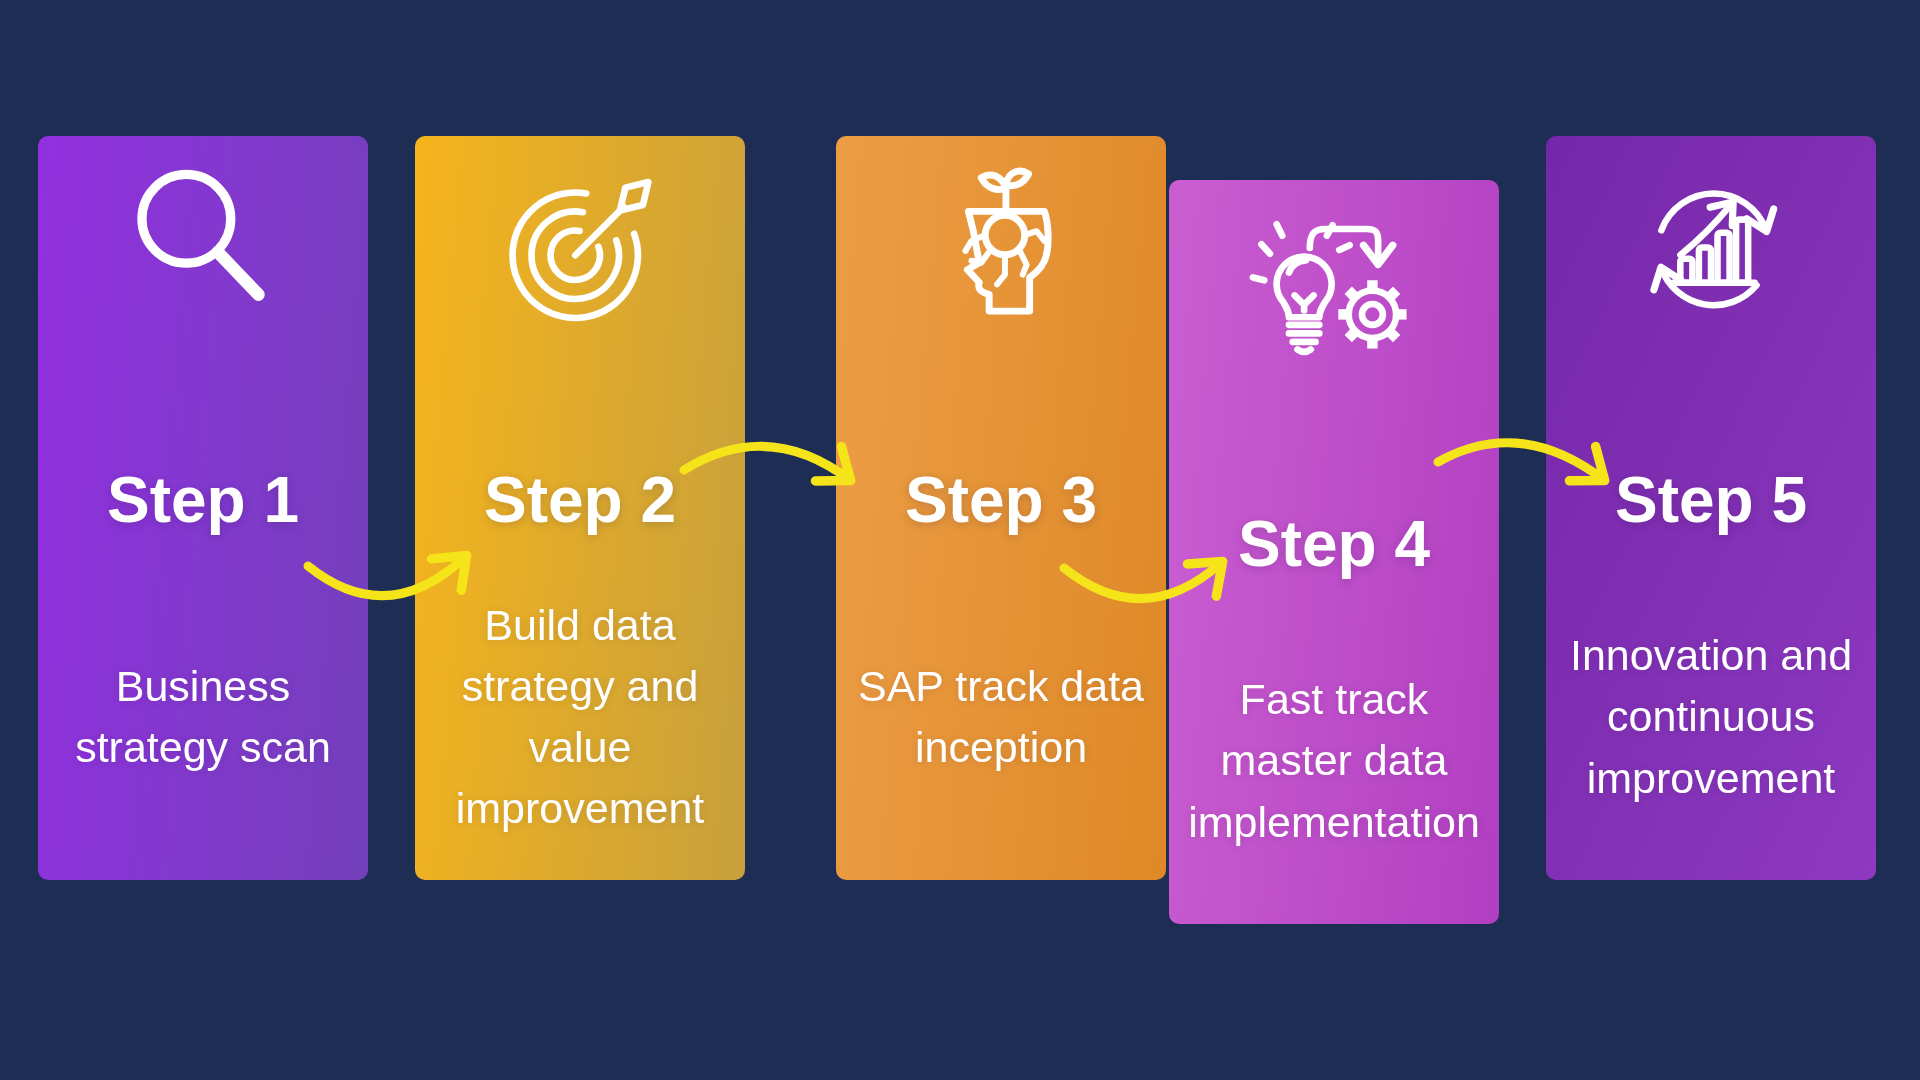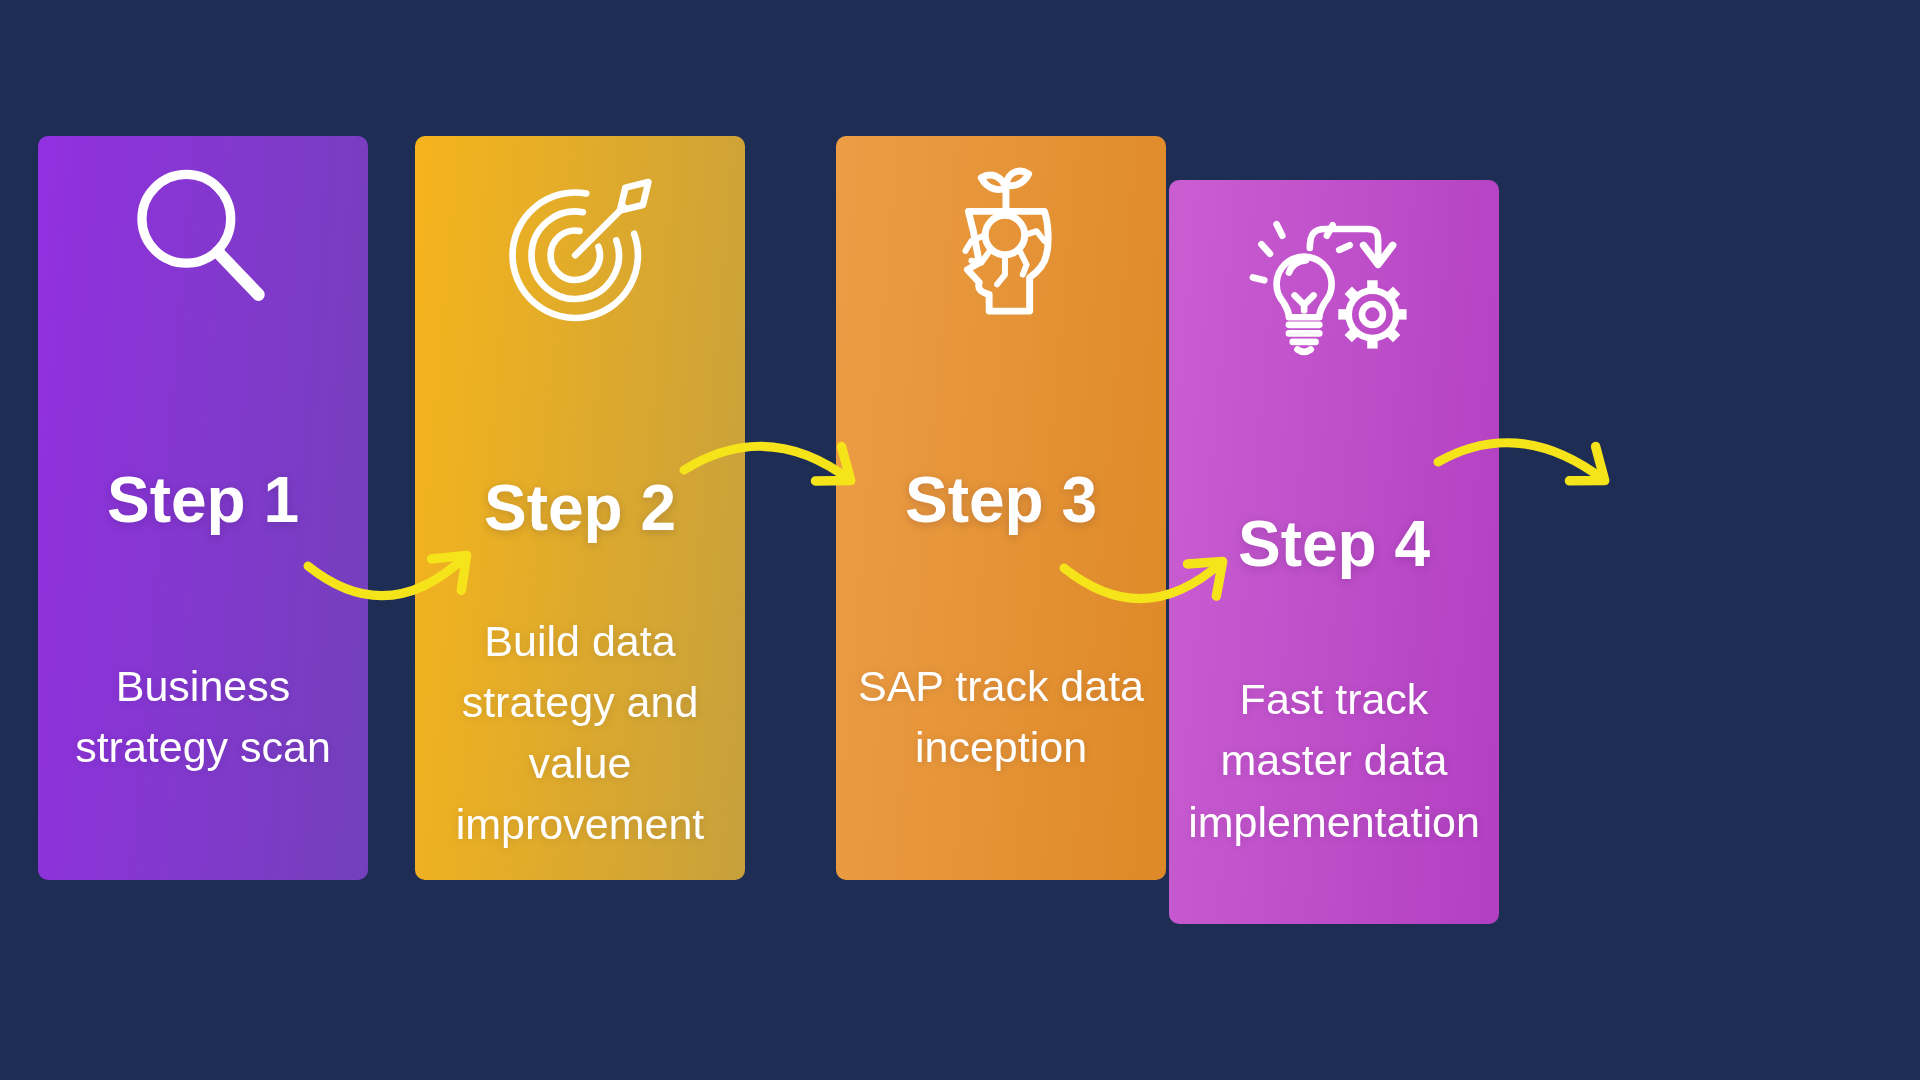--- a/index.html
+++ b/index.html
@@ -21,21 +21,21 @@
     top: 136px;
     width: 330px;
     height: 744px;
     border-radius: 10px;
     display: flex;
     flex-direction: column;
     align-items: center;
     color: #fff;
   }
   .card:nth-of-type(1) { left: 38px; }
-  .card:nth-of-type(2) { left: 415px; gap: 8px; }
+  .card:nth-of-type(2) { left: 415px; }
   .card:nth-of-type(3) { left: 792px; margin-left: 44px; }
   .card:nth-of-type(4) { left: 1169px; margin-top: 44px; }
   .card:nth-of-type(5) { left: 1546px; }
 
   .icon-wrap {
     margin-top: 24px;
     height: 162px;
     display: flex;
     align-items: center;
     justify-content: center;
@@ -164,20 +164,41 @@
           <path d="M146.4,91.6 L153.5,84.5"></path>
         </g>
       </svg>
     </div>
     <h2 class="step-label">Step 4</h2>
     <div class="desc-wrap">
       <p class="step-desc">Fast track master data implementation</p>
     </div>
   </div>
 
+  <div class="card" style="background: linear-gradient(115deg, rgb(118, 39, 169), rgb(141, 57, 192));">
+    <div class="icon-wrap">
+      <svg width="158" height="158" viewBox="0 0 170 170" fill="none" stroke-width="7" stroke-linecap="round" stroke-linejoin="round">
+
+        <path d="M31.6,73.5 A60,60 0 0 1 144.4,73.5" marker-end="url(#warrow)"></path>
+        <path d="M134,132.6 A60,60 0 0 1 31.6,114.5" marker-end="url(#warrow)"></path>
+
+        <path d="M44,130 H132"></path>
+        <rect x="52" y="104" width="13" height="26" rx="3"></rect>
+        <rect x="72" y="92" width="13" height="38" rx="3"></rect>
+        <rect x="92" y="76" width="13" height="54" rx="3"></rect>
+        <rect x="112" y="62" width="13" height="68" rx="3"></rect>
+
+        <path d="M52,100 Q80,78 108,44" marker-end="url(#warrow)"></path>
+      </svg>
+    </div>
+    <h2 class="step-label">Step 5</h2>
+    <div class="desc-wrap">
+      <p class="step-desc">Innovation and continuous improvement</p>
+    </div>
+  </div>
 
   <svg id="arrow-overlay" width="1920" height="1080" viewBox="0 0 1920 1080" fill="none">
     <defs>
       <marker id="yarrow" viewBox="-5 -5 10 10" markerWidth="10" markerHeight="10" refX="0.4" refY="0" orient="auto">
         <path class="yarrow-chevron" d="M-2.6,-2.4 L0.5,0 L-2.6,2.4" fill="none" stroke="#f6e41b" stroke-width="1.05" stroke-linecap="round" stroke-linejoin="round"></path>
       </marker>
       <marker id="warrow" viewBox="-5 -5 10 10" markerWidth="10" markerHeight="10" refX="0.3" refY="0" orient="auto">
         <path d="M-2.4,-2.2 L0.5,0 L-2.4,2.2" fill="none" stroke="#ffffff" stroke-width="1.1" stroke-linecap="round" stroke-linejoin="round"></path>
       </marker>
     </defs>

